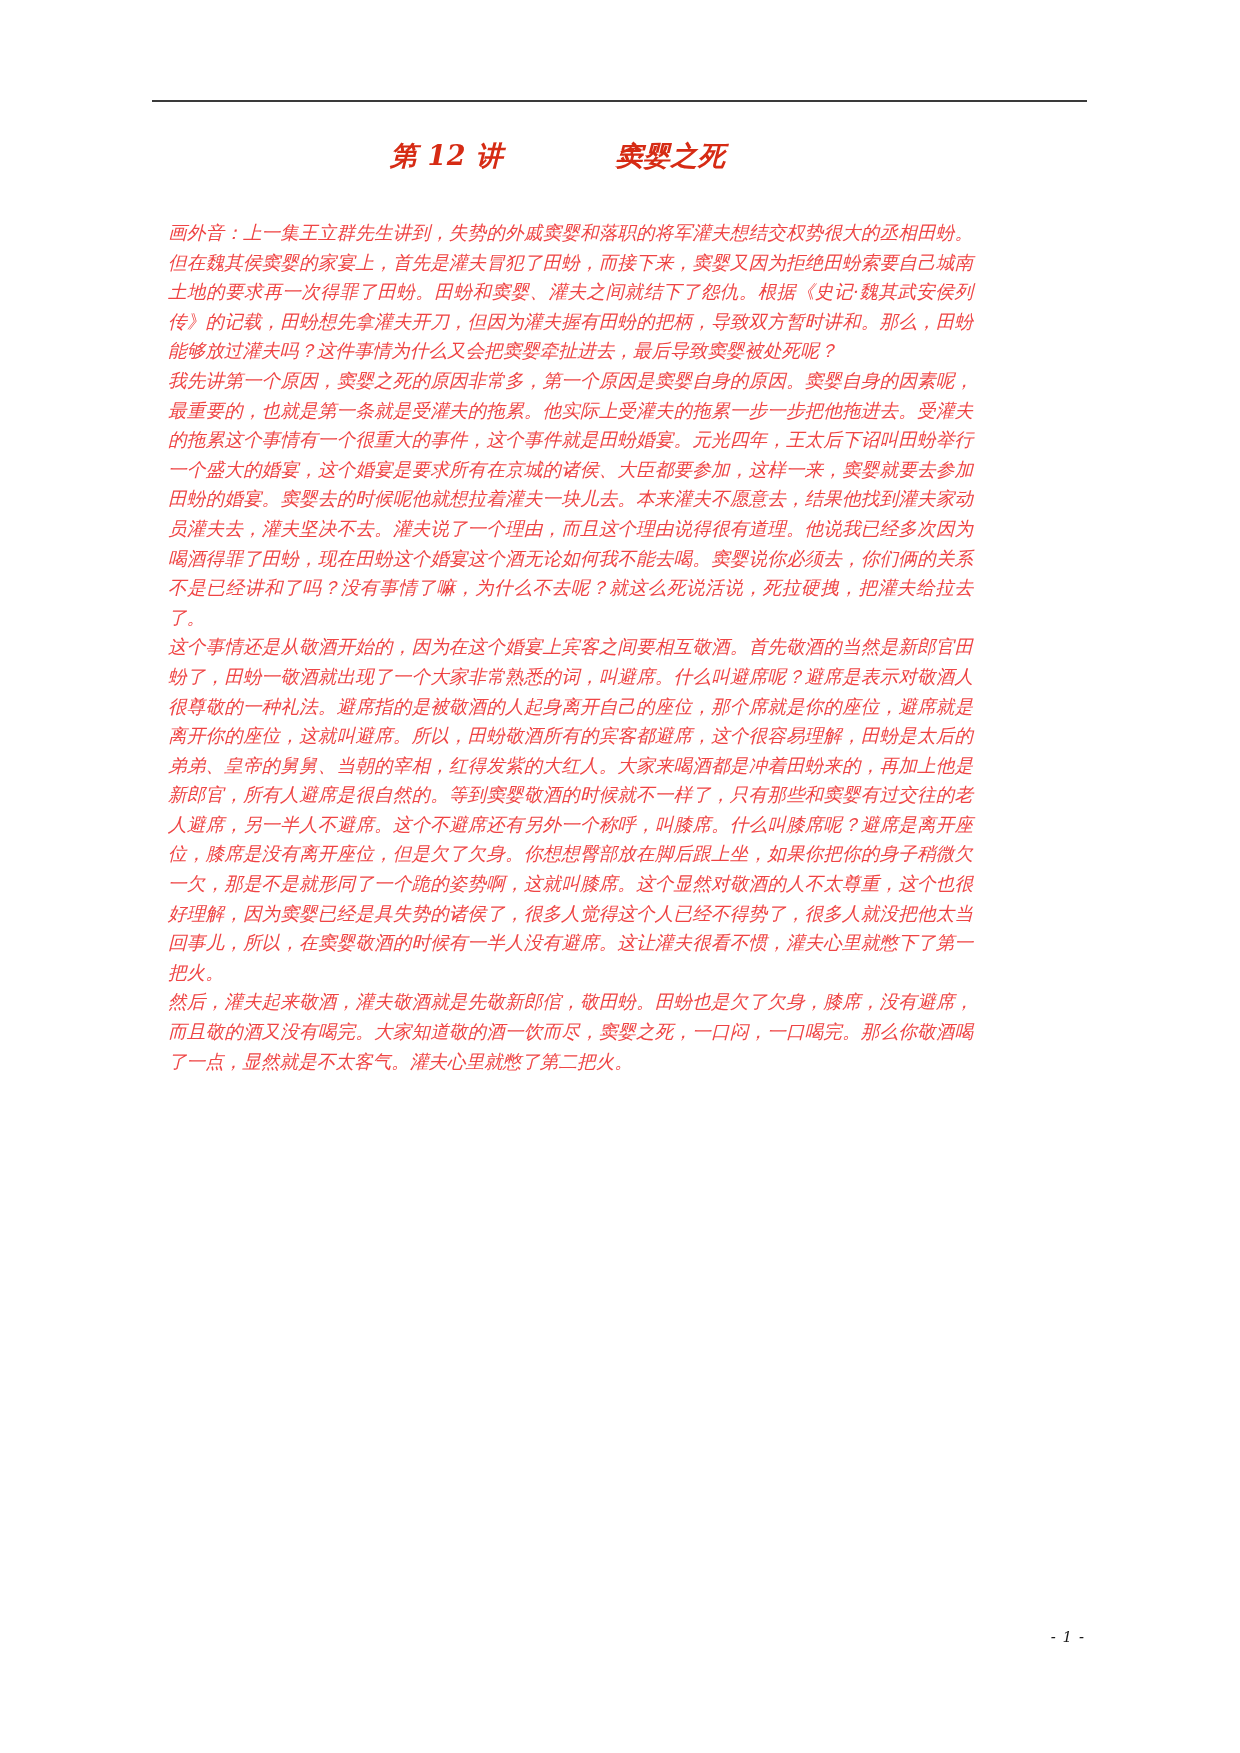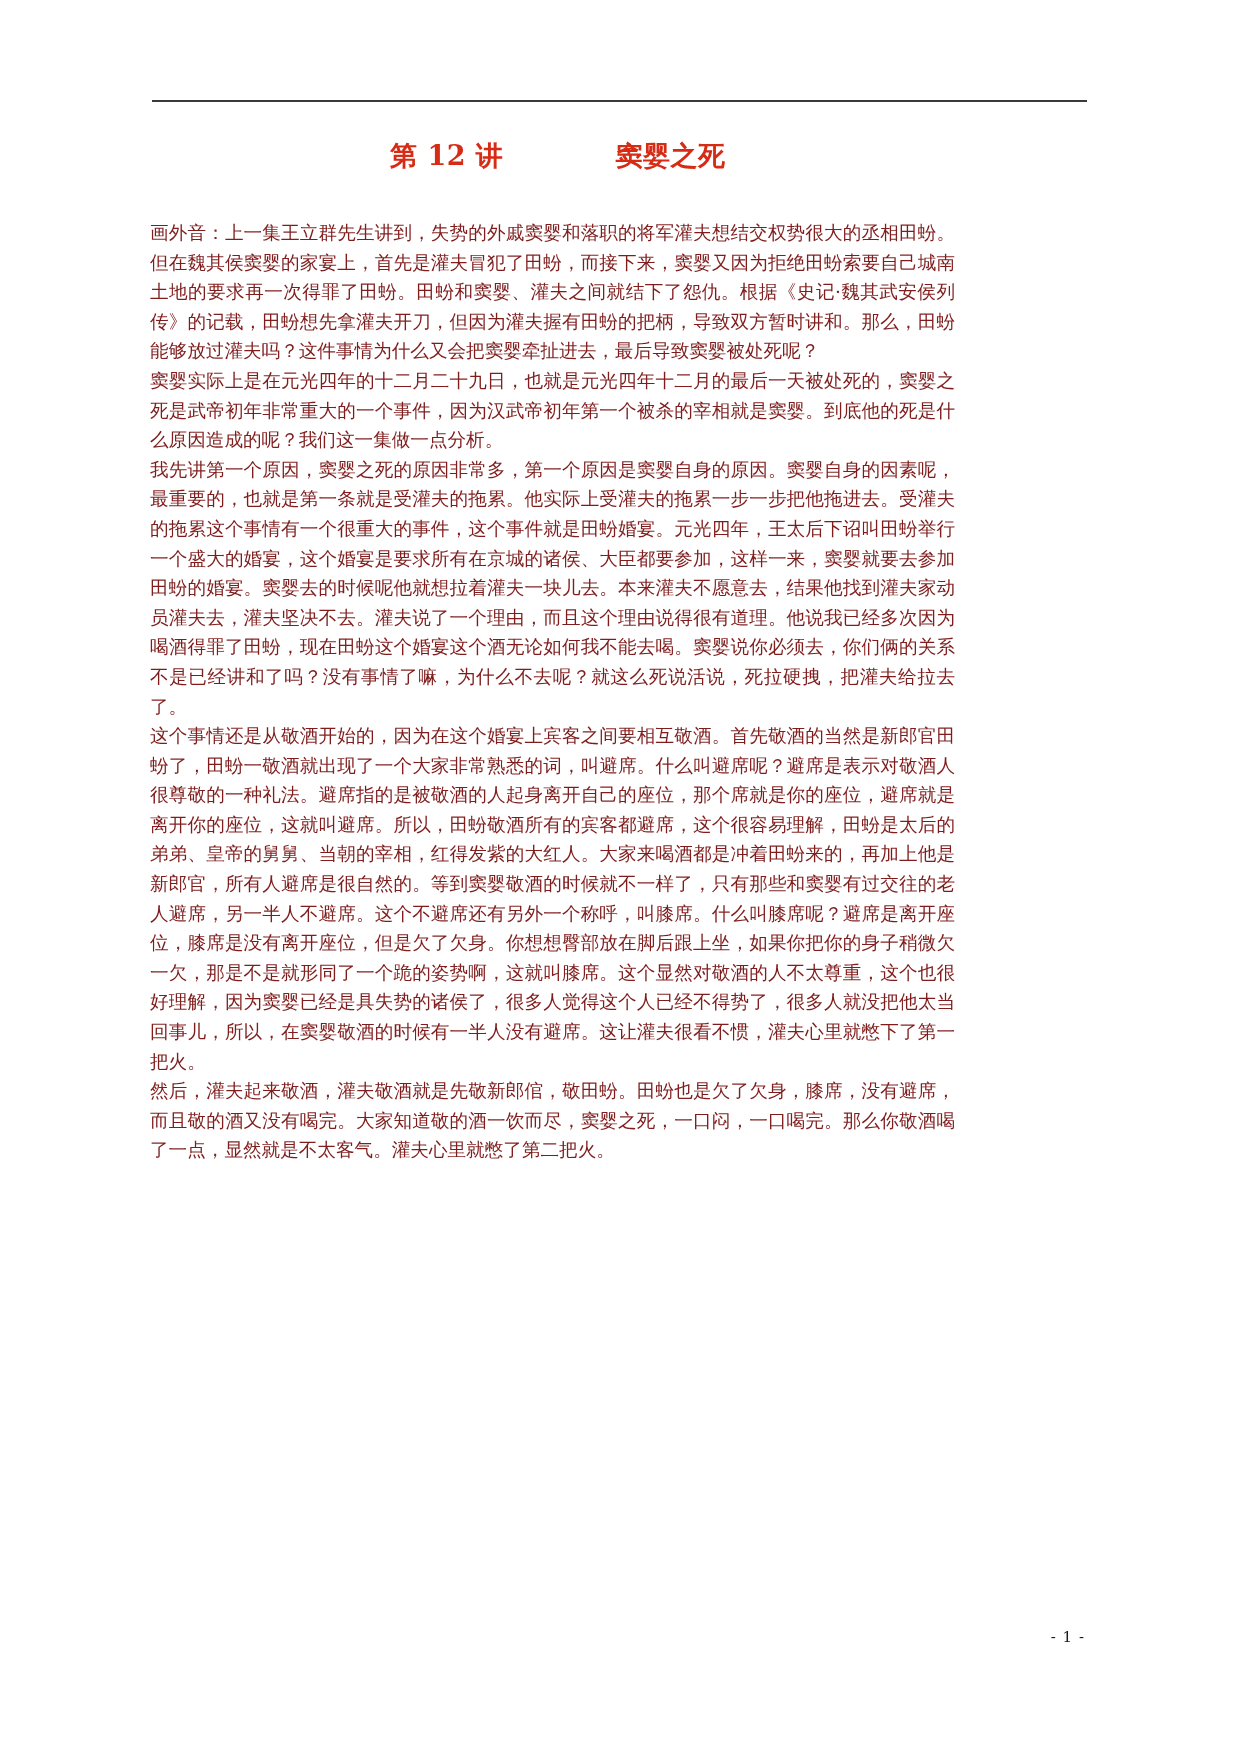--- a/index.html
+++ b/index.html
@@ -14,20 +14,21 @@
     font-family: "DejaVu Serif", "Liberation Serif", serif;
     overflow: hidden;
   }
 
   .page {
     position: absolute;
     left: 0; top: 0;
     width: 1068px;
     height: 1753px;
     background: #ffffff;
+    font-style: italic;
   }
 
   
   .header-rule {
     position: absolute;
     left: 152px;
     top: 100px;
     width: 935px;
     height: 2px;
     background: #3a3a3a;
@@ -50,26 +51,26 @@
     box-sizing: border-box;
   }
   .title-gap {
     display: inline-block;
     width: 112px;
   }
 
   
   .body-block {
     position: absolute;
-    left: 150px;
+    left: 168px;
     top: 218px;
     width: 805px;
     font-size: 18.6px;
     line-height: 29.6px;
-    color: #7f1d1d;
+    color: #ef4444;
     text-align: justify;
     text-justify: inter-ideograph;
   }
   .para {
     margin: 0;
     padding: 0;
     text-align: justify;
     text-justify: inter-ideograph;
     word-break: break-all;
     line-height: 29.6px;
@@ -92,21 +93,20 @@
 <body>
 
 <div class="page">
 
   <div class="header-rule"></div>
 
   <div class="doc-title" style="color: rgb(214, 43, 20);"><span>第 12 讲</span><span class="title-gap"></span><span>窦婴之死</span></div>
 
   <div class="body-block">
     <p class="para">画外音：上一集王立群先生讲到，失势的外戚窦婴和落职的将军灌夫想结交权势很大的丞相田蚡。但在魏其侯窦婴的家宴上，首先是灌夫冒犯了田蚡，而接下来，窦婴又因为拒绝田蚡索要自己城南土地的要求再一次得罪了田蚡。田蚡和窦婴、灌夫之间就结下了怨仇。根据《史记·魏其武安侯列传》的记载，田蚡想先拿灌夫开刀，但因为灌夫握有田蚡的把柄，导致双方暂时讲和。那么，田蚡能够放过灌夫吗？这件事情为什么又会把窦婴牵扯进去，最后导致窦婴被处死呢？</p>
-    <p class="para">窦婴实际上是在元光四年的十二月二十九日，也就是元光四年十二月的最后一天被处死的，窦婴之死是武帝初年非常重大的一个事件，因为汉武帝初年第一个被杀的宰相就是窦婴。到底他的死是什么原因造成的呢？我们这一集做一点分析。</p>
     <p class="para">我先讲第一个原因，窦婴之死的原因非常多，第一个原因是窦婴自身的原因。窦婴自身的因素呢，最重要的，也就是第一条就是受灌夫的拖累。他实际上受灌夫的拖累一步一步把他拖进去。受灌夫的拖累这个事情有一个很重大的事件，这个事件就是田蚡婚宴。元光四年，王太后下诏叫田蚡举行一个盛大的婚宴，这个婚宴是要求所有在京城的诸侯、大臣都要参加，这样一来，窦婴就要去参加田蚡的婚宴。窦婴去的时候呢他就想拉着灌夫一块儿去。本来灌夫不愿意去，结果他找到灌夫家动员灌夫去，灌夫坚决不去。灌夫说了一个理由，而且这个理由说得很有道理。他说我已经多次因为喝酒得罪了田蚡，现在田蚡这个婚宴这个酒无论如何我不能去喝。窦婴说你必须去，你们俩的关系不是已经讲和了吗？没有事情了嘛，为什么不去呢？就这么死说活说，死拉硬拽，把灌夫给拉去了。</p>
     <p class="para">这个事情还是从敬酒开始的，因为在这个婚宴上宾客之间要相互敬酒。首先敬酒的当然是新郎官田蚡了，田蚡一敬酒就出现了一个大家非常熟悉的词，叫避席。什么叫避席呢？避席是表示对敬酒人很尊敬的一种礼法。避席指的是被敬酒的人起身离开自己的座位，那个席就是你的座位，避席就是离开你的座位，这就叫避席。所以，田蚡敬酒所有的宾客都避席，这个很容易理解，田蚡是太后的弟弟、皇帝的舅舅、当朝的宰相，红得发紫的大红人。大家来喝酒都是冲着田蚡来的，再加上他是新郎官，所有人避席是很自然的。等到窦婴敬酒的时候就不一样了，只有那些和窦婴有过交往的老人避席，另一半人不避席。这个不避席还有另外一个称呼，叫膝席。什么叫膝席呢？避席是离开座位，膝席是没有离开座位，但是欠了欠身。你想想臀部放在脚后跟上坐，如果你把你的身子稍微欠一欠，那是不是就形同了一个跪的姿势啊，这就叫膝席。这个显然对敬酒的人不太尊重，这个也很好理解，因为窦婴已经是具失势的诸侯了，很多人觉得这个人已经不得势了，很多人就没把他太当回事儿，所以，在窦婴敬酒的时候有一半人没有避席。这让灌夫很看不惯，灌夫心里就憋下了第一把火。</p>
     <p class="para">然后，灌夫起来敬酒，灌夫敬酒就是先敬新郎倌，敬田蚡。田蚡也是欠了欠身，膝席，没有避席，而且敬的酒又没有喝完。大家知道敬的酒一饮而尽，窦婴之死，一口闷，一口喝完。那么你敬酒喝了一点，显然就是不太客气。灌夫心里就憋了第二把火。</p>
   </div>
 
   <div class="page-number">- 1 -</div>
 
 </div>
 
 </body></html>

